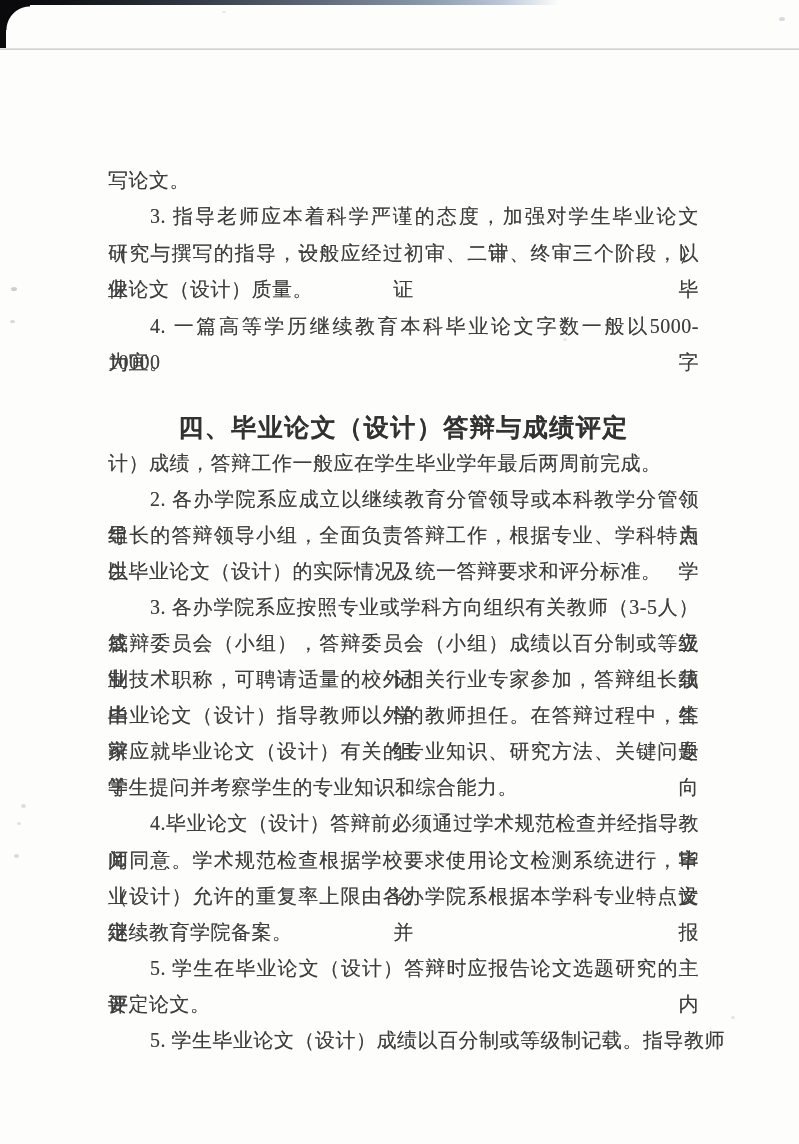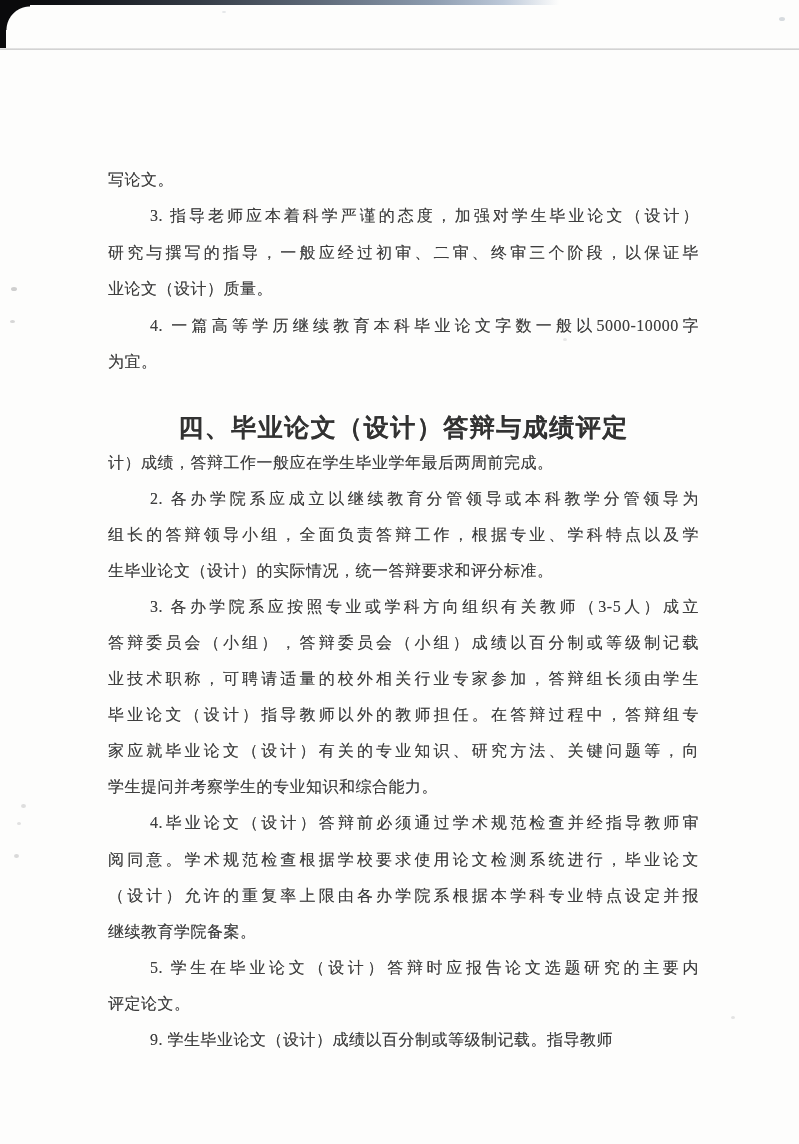--- a/index.html
+++ b/index.html
@@ -20,21 +20,21 @@
     position:absolute; left:0; top:0; width:30px; height:30px;
     background:radial-gradient(circle at 30px 30px, rgba(0,0,0,0) 0 23px, #0a0a0c 24px);
   }
   .edge-line {
     position:absolute; left:0; top:48px; width:100%; height:2px;
     background:linear-gradient(#e9e9e9,#cccccc);
   }
   
   .text-block {
     position:absolute; left:108px; width:591px;
-    color:#3e3e3e; font-size:16px;
+    color:#3e3e3e; font-size:20px;
     text-shadow:0 0 0.4px rgba(62,62,62,0.55);
   }
   .block-a { top:162px; }
   .block-a .line { height:36.4px; line-height:36.4px; }
   .block-b { top:445px; }
   .block-b .line { height:36.05px; line-height:36.05px; }
   .line { letter-spacing:0.5px; white-space:nowrap; overflow:visible; }
   .full {
     white-space:normal;
     text-align:justify;
@@ -99,14 +99,14 @@
   <div class="line full">业技术职称，可聘请适量的校外相关行业专家参加，答辩组长须由学生</div>
   <div class="line full">毕业论文（设计）指导教师以外的教师担任。在答辩过程中，答辩组专</div>
   <div class="line full">家应就毕业论文（设计）有关的专业知识、研究方法、关键问题等，向</div>
   <div class="line">学生提问并考察学生的专业知识和综合能力。</div>
   <div class="line full indent">4.毕业论文（设计）答辩前必须通过学术规范检查并经指导教师审</div>
   <div class="line full">阅同意。学术规范检查根据学校要求使用论文检测系统进行，毕业论文</div>
   <div class="line full">（设计）允许的重复率上限由各办学院系根据本学科专业特点设定并报</div>
   <div class="line">继续教育学院备案。</div>
   <div class="line full indent">5. 学生在毕业论文（设计）答辩时应报告论文选题研究的主要内</div>
   <div class="line">评定论文。</div>
-  <div class="line indent">9. 学生毕业论文（设计）成绩以百分制或等级制记载。指导教师</div>
+  <div class="line indent">5. 学生毕业论文（设计）成绩以百分制或等级制记载。指导教师</div>
 </div>
 
 </body></html>

